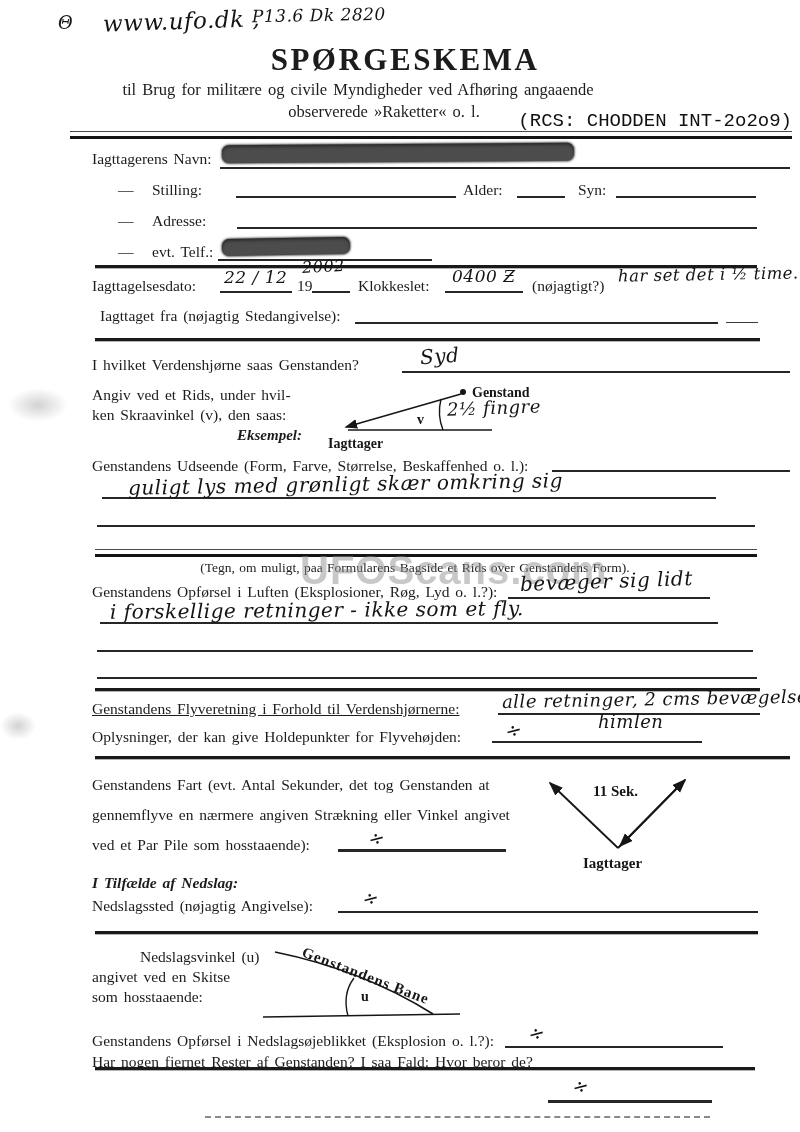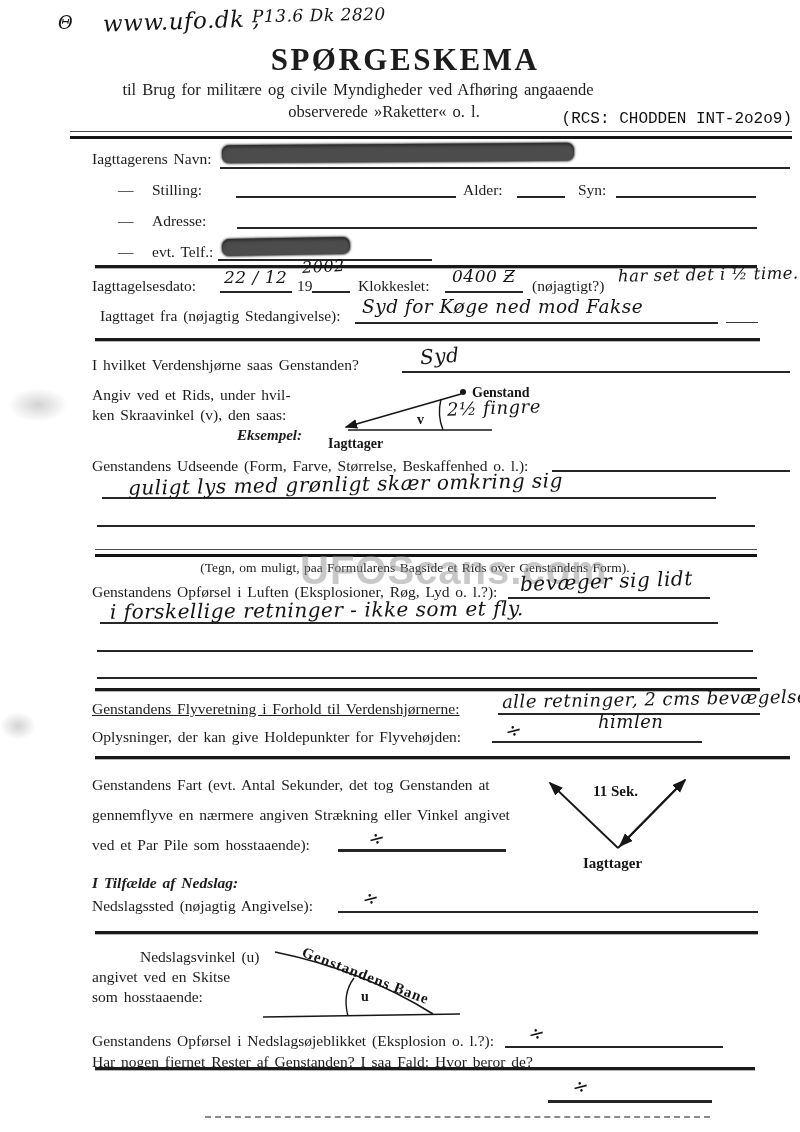--- a/index.html
+++ b/index.html
@@ -3,21 +3,21 @@
 <meta charset="utf-8">
 <style>
   html,body{margin:0;padding:0;background:#ffffff;}
   .page{position:relative;width:800px;height:1132px;background:#ffffff;overflow:hidden;
         font-family:"Liberation Serif",serif;color:#1b1b1b;}
   .abs{position:absolute;white-space:nowrap;}
   .printed{font-family:"Liberation Serif",serif;font-size:15.5px;color:#1c1c1c;word-spacing:2px;}
   .printed-sm{font-family:"Liberation Serif",serif;font-size:13.5px;color:#222;word-spacing:1px;}
   .italic{font-style:italic;}
   .bold{font-weight:bold;}
-  .mono{font-family:"Liberation Mono","DejaVu Sans Mono",monospace;font-size:16px;color:#111;}
+  .mono{font-family:"Liberation Mono","DejaVu Sans Mono",monospace;font-size:19px;color:#111;}
   .hand{font-family:"DejaVu Serif",serif;font-style:italic;font-weight:500;color:#141414;
         font-size:18px;letter-spacing:.5px;}
   .line{position:absolute;border-bottom:2px solid #262626;height:0;}
   .line-thin{position:absolute;border-bottom:1.5px solid #3a3a3a;height:0;}
   .sep{position:absolute;height:3px;background:#1a1a1a;box-shadow:0 1px 0 rgba(40,40,40,.35);}
   .sep-double{position:absolute;height:4px;border-top:1px solid #4a4a4a;border-bottom:3px solid #141414;}
   .redact{position:absolute;background:#4c4c4c;border-radius:7px;
           box-shadow:0 0 2px 1px rgba(70,70,70,.8), inset 0 2px 3px rgba(30,30,30,.7);}
   .watermark{position:absolute;font-family:"Liberation Sans",sans-serif;font-weight:700;
              font-size:40px;letter-spacing:1px;color:rgba(145,145,145,.5);z-index:3;}
@@ -70,21 +70,20 @@
   <span class="abs printed" style="left:297px;top:277px;">19</span>
   <span class="abs hand z4" style="left:302px;top:257px;font-size:16px;transform:rotate(-3deg);">2002</span>
   <div class="line" style="left:312px;top:291px;width:38px;"></div>
   <span class="abs printed" style="left:358px;top:277px;">Klokkeslet:</span>
   <span class="abs hand z4" style="left:452px;top:266px;font-size:17px;">0400 Ƶ</span>
   <div class="line" style="left:445px;top:291px;width:78px;"></div>
   <span class="abs printed" style="left:532px;top:277px;">(nøjagtigt?)</span>
   <span class="abs hand z4" style="left:618px;top:265px;font-size:16.5px;transform:rotate(-1deg);">har set det i ½ time.</span>
 
   <span class="abs printed" style="left:92px;top:307px;margin-left:8px;">Iagttaget fra (nøjagtig Stedangivelse):</span>
-  <span class="abs hand z4" style="left:362px;top:296px;font-size:18.5px;">Syd for Køge ned mod Fakse</span>
   <div class="line" style="left:355px;top:322px;width:363px;"></div>
   <div class="line-thin" style="left:726px;top:322px;width:32px;"></div>
 
   <div class="sep" style="left:95px;top:338px;width:665px;"></div>
 
   <span class="abs printed" style="left:92px;top:356px;">I hvilket Verdenshjørne saas Genstanden?</span>
   <span class="abs hand z4" style="left:420px;top:344px;font-size:20px;transform:rotate(-4deg);">Syd</span>
   <div class="line" style="left:402px;top:371px;width:388px;"></div>
 
   <span class="abs printed" style="left:92px;top:386px;">Angiv ved et Rids, under hvil-</span>

